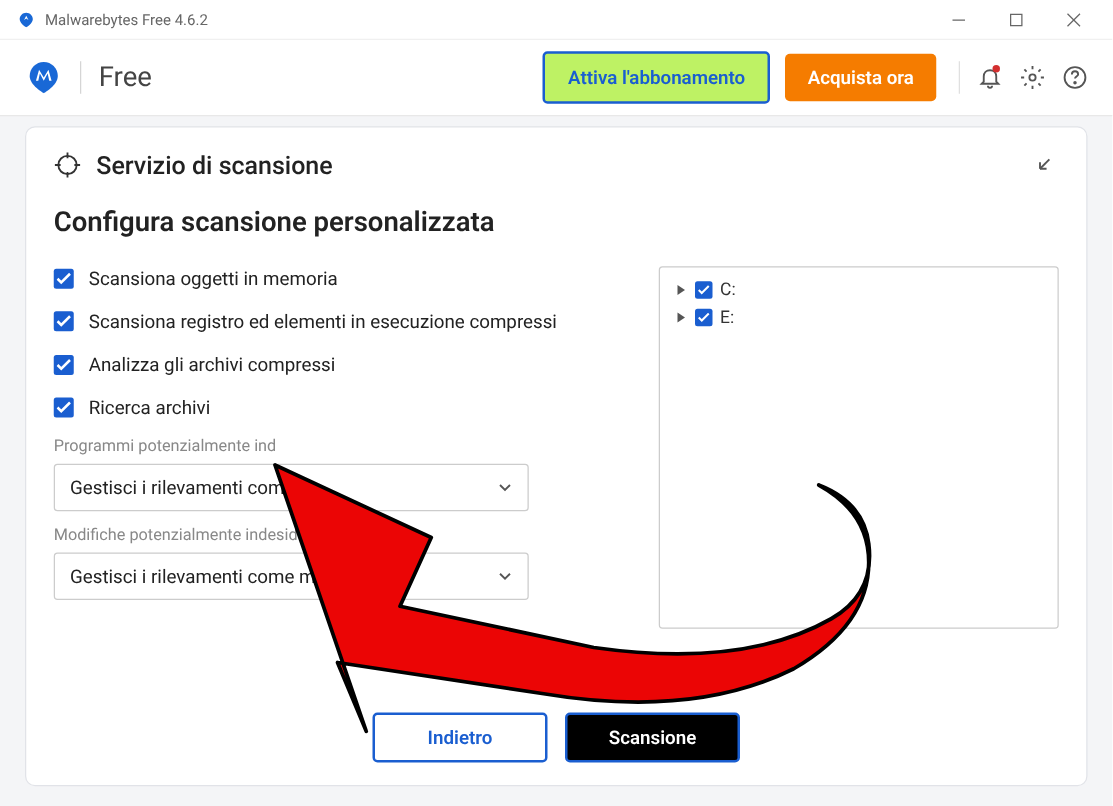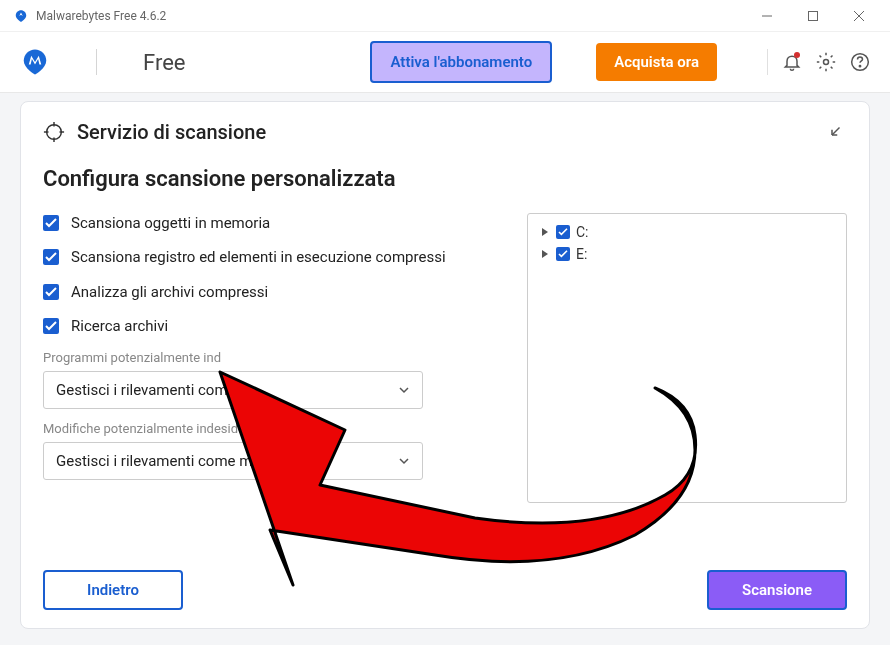--- a/index.html
+++ b/index.html
@@ -4,26 +4,26 @@
 <style>
   * { box-sizing: border-box; margin: 0; padding: 0; font-family: -apple-system, BlinkMacSystemFont, "Segoe UI", Roboto, sans-serif; }
   body { width: 890px; height: 645px; background: #fff; overflow: hidden; position: relative; }
 
   .titlebar { height: 32px; display: flex; align-items: center; padding: 0 8px 0 14px; border-bottom: 1px solid #f0f0f0; }
   .tb-logo { width: 14px; height: 14px; margin-right: 8px; }
   .tb-title { font-size: 12px; color: #666; flex: 1; }
   .tb-ctrl { width: 46px; height: 32px; display: flex; align-items: center; justify-content: center; }
   .tb-ctrl svg { width: 12px; height: 12px; }
 
-  .appbar { height: 60px; display: flex; align-items: center; padding: 0 20px; gap: 32px; }
+  .appbar { height: 60px; display: flex; align-items: center; padding: 0 20px; }
   .ab-logo { width: 30px; height: 30px; }
   .ab-sep { width: 1px; height: 26px; background: #d5d5d5; margin: 0 14px; }
   .ab-product { font-size: 22px; color: #444; font-weight: 400; flex: 1; }
   .btn { border-radius: 4px; font-size: 15px; font-weight: 600; padding: 10px 18px; cursor: pointer; border: none; }
-  .btn-outline { background: #c4b5fd; border: 2px solid #1a5ed0; color: #1a5ed0; }
+  .btn-outline { background: #bef264; border: 2px solid #1a5ed0; color: #1a5ed0; }
   .btn-orange { background: #f57c00; color: #fff; margin-left: 12px; }
   .ab-icons { display: flex; align-items: center; margin-left: 18px; gap: 14px; }
   .ab-icon { width: 20px; height: 20px; position: relative; cursor: pointer; }
   .ab-icon svg { width: 20px; height: 20px; }
   .notif-dot { position: absolute; top: 0; right: 2px; width: 6px; height: 6px; background: #d32f2f; border-radius: 50%; }
   .ab-isep { width: 1px; height: 26px; background: #e0e0e0; }
 
   .canvas { position: absolute; top: 92px; left: 0; right: 0; bottom: 0; background: #f4f5f7; border-top: 1px solid #e8e8e8; padding: 8px 20px 16px 20px; }
   .card { background: #fff; border: 1px solid #e1e3e8; border-radius: 8px; height: 100%; display: flex; flex-direction: column; padding: 18px 22px; position: relative; }
   .card-head { display: flex; justify-content: space-between; margin-bottom: 22px; }
@@ -46,24 +46,24 @@
   .field-label { font-size: 13px; color: #888; margin-top: 12px; margin-bottom: 6px; }
   .select { width: 380px; height: 38px; border: 1px solid #ccc; border-radius: 3px; display: flex; align-items: center; justify-content: space-between; padding: 0 12px; font-size: 15px; color: #222; cursor: pointer; background: #fff; }
   .select svg { width: 12px; height: 12px; }
 
   .tree-box { border: 1px solid #ccc; border-radius: 3px; height: 290px; padding: 10px 12px; background: #fff; }
   .tree-row { display: flex; align-items: center; gap: 6px; font-size: 14px; color: #333; margin-bottom: 6px; }
   .tree-caret { width: 10px; height: 10px; }
   .tree-chk { width: 14px; height: 14px; background: #1a5ed0; border-radius: 2px; display: flex; align-items: center; justify-content: center; cursor: pointer; }
   .tree-chk svg { width: 10px; height: 8px; }
 
-  .footer { display: flex; justify-content: space-between; gap: 14px; margin-top: 16px; }
+  .footer { display: flex; justify-content: center; gap: 14px; margin-top: 16px; }
   .fbtn { width: 140px; height: 40px; border-radius: 4px; font-size: 15px; font-weight: 600; cursor: pointer; }
   .fbtn-outline { background: #fff; border: 2px solid #1a5ed0; color: #1a5ed0; }
-  .fbtn-primary { background: #8b5cf6; border: 2px solid #1a5ed0; color: #fff; }
+  .fbtn-primary { background: #000000; border: 2px solid #1a5ed0; color: #fff; }
 
   .overlay-arrow { position: absolute; top: 340px; left: 155px; width: 570px; height: 260px; pointer-events: none; z-index: 50; }
 </style>
 </head>
 <body>
 
 <div class="titlebar">
   <svg class="tb-logo" viewBox="0 0 24 24">
       <path fill="#1968d6" d="M12 2 C7 2 3 6 3 11 C3 17 12 22 12 22 C12 22 21 17 21 11 C21 6 17 2 12 2 Z M12 6 L15 12 L12 10 L9 12 Z"></path>
     </svg>

